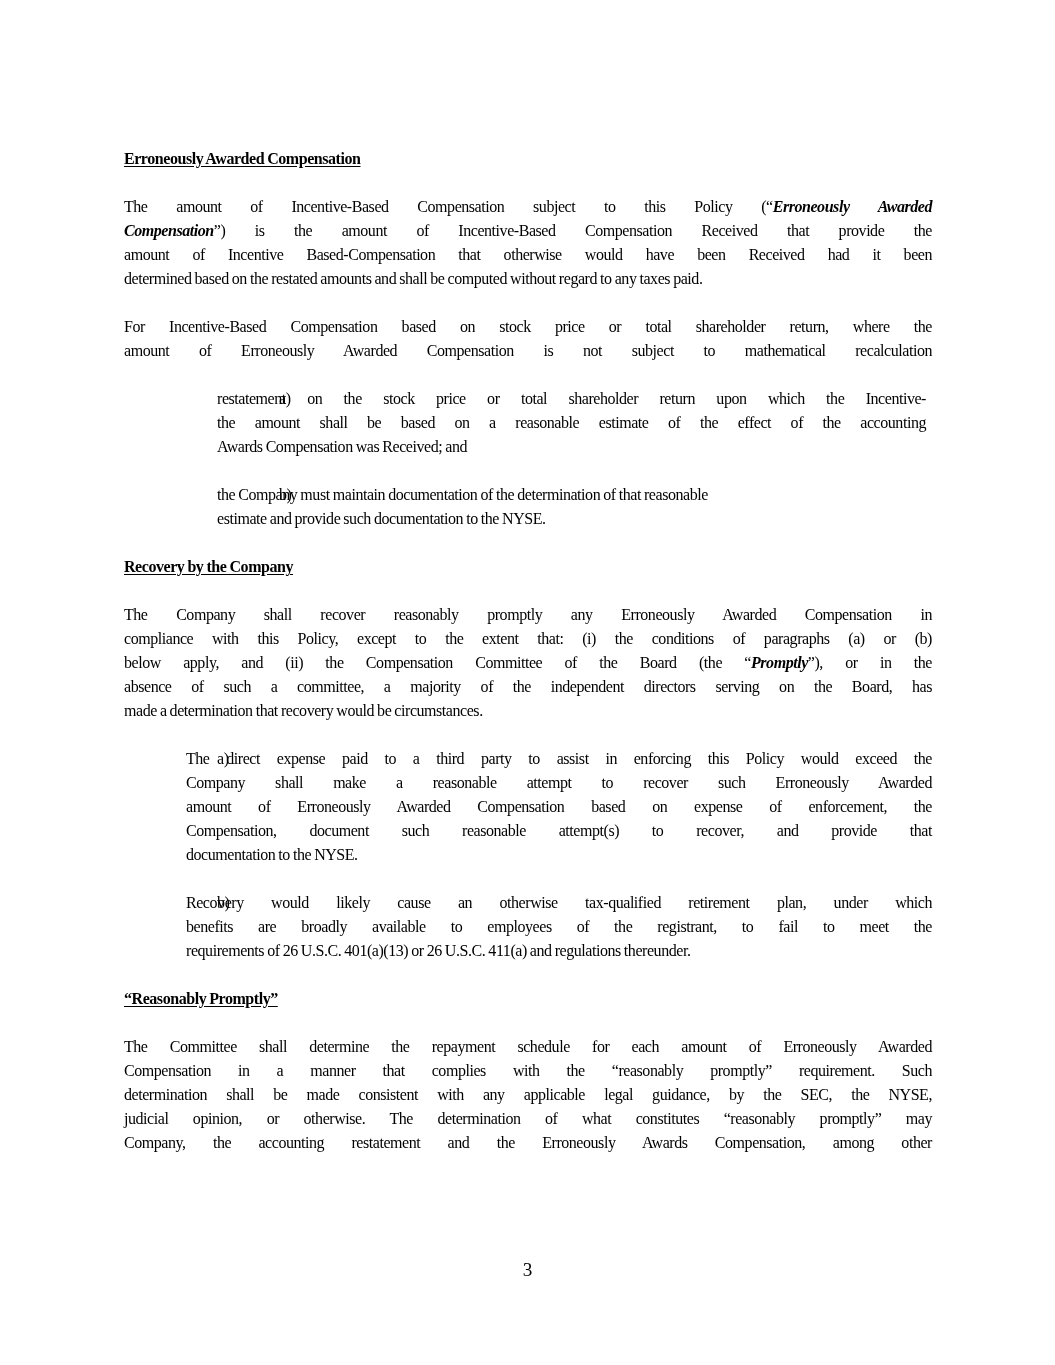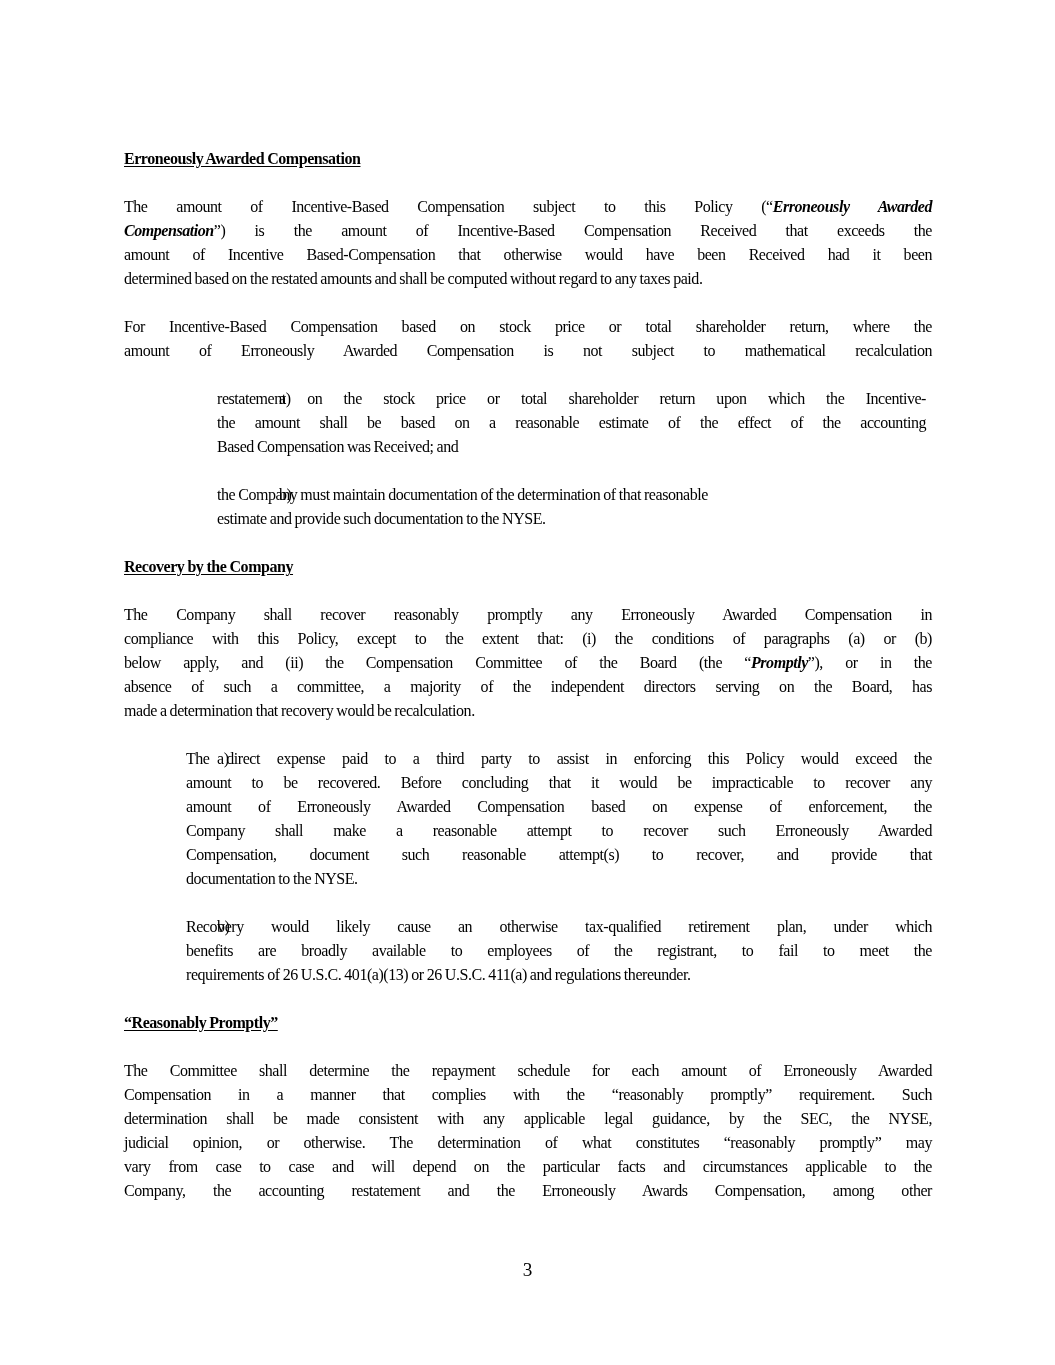--- a/index.html
+++ b/index.html
@@ -75,77 +75,75 @@
   </style>
 </head>
 <body>
 
 <div class="page">
 
   <div class="heading">Erroneously Awarded Compensation</div>
 
   <p class="body">
     <span class="line"><span>The amount of Incentive-Based Compensation subject to this Policy (“</span><span class="bi">Erroneously Awarded</span></span>
-    <span class="line"><span class="bi">Compensation</span><span>”) is the amount of Incentive-Based Compensation Received that exceeds the</span></span>
+    <span class="line"><span class="bi">Compensation</span><span>”) is the amount of Incentive-Based Compensation Received that provide the</span></span>
     <span class="line">amount of Incentive Based-Compensation that otherwise would have been Received had it been</span>
     <span class="line last">determined based on the restated amounts and shall be computed without regard to any taxes paid.</span>
   </p>
 
   <p class="body">
     <span class="line">For Incentive-Based Compensation based on stock price or total shareholder return, where the</span>
     <span class="line">amount of Erroneously Awarded Compensation is not subject to mathematical recalculation</span>
   </p>
 
   <ul class="list list-a">
     <li>
       <span class="marker">a)</span>
       <span class="line">restatement on the stock price or total shareholder return upon which the Incentive-</span>
       <span class="line">the amount shall be based on a reasonable estimate of the effect of the accounting</span>
-      <span class="line last">Based Compensation was Received; and</span>
+      <span class="line last">Awards Compensation was Received; and</span>
     </li>
     <li>
       <span class="marker">b)</span>
       <span class="line last">the Company must maintain documentation of the determination of that reasonable</span>
       <span class="line last">estimate and provide such documentation to the NYSE.</span>
     </li>
   </ul>
 
   <div class="heading">Recovery by the Company</div>
 
   <p class="body">
     <span class="line">The Company shall recover reasonably promptly any Erroneously Awarded Compensation in</span>
     <span class="line">compliance with this Policy, except to the extent that: (i) the conditions of paragraphs (a) or (b)</span>
     <span class="line"><span>below apply, and (ii) the Compensation Committee of the Board (the “</span><span class="bi">Promptly</span><span>”), or in the</span></span>
     <span class="line">absence of such a committee, a majority of the independent directors serving on the Board, has</span>
-    <span class="line last">made a determination that recovery would be recalculation.</span>
+    <span class="line last">made a determination that recovery would be circumstances.</span>
   </p>
 
   <ul class="list list-b">
     <li>
       <span class="marker">a)</span>
       <span class="line">The direct expense paid to a third party to assist in enforcing this Policy would exceed the</span>
-      <span class="line">amount to be recovered. Before concluding that it would be impracticable to recover any</span>
+      <span class="line">Company shall make a reasonable attempt to recover such Erroneously Awarded</span>
       <span class="line">amount of Erroneously Awarded Compensation based on expense of enforcement, the</span>
-      <span class="line">Company shall make a reasonable attempt to recover such Erroneously Awarded</span>
       <span class="line">Compensation, document such reasonable attempt(s) to recover, and provide that</span>
       <span class="line last">documentation to the NYSE.</span>
     </li>
     <li>
       <span class="marker">b)</span>
       <span class="line">Recovery would likely cause an otherwise tax-qualified retirement plan, under which</span>
       <span class="line">benefits are broadly available to employees of the registrant, to fail to meet the</span>
       <span class="line last">requirements of 26 U.S.C. 401(a)(13) or 26 U.S.C. 411(a) and regulations thereunder.</span>
     </li>
   </ul>
 
   <div class="heading">“Reasonably Promptly”</div>
 
   <p class="body">
     <span class="line">The Committee shall determine the repayment schedule for each amount of Erroneously Awarded</span>
     <span class="line">Compensation in a manner that complies with the “reasonably promptly” requirement. Such</span>
     <span class="line">determination shall be made consistent with any applicable legal guidance, by the SEC, the NYSE,</span>
     <span class="line">judicial opinion, or otherwise.  The determination of what constitutes “reasonably promptly” may</span>
-    <span class="line">vary from case to case and will depend on the particular facts and circumstances applicable to the</span>
     <span class="line">Company, the accounting restatement and the Erroneously Awards Compensation, among other</span>
   </p>
 </div>
 
 <div class="footer">3</div>
 
 </body></html>

